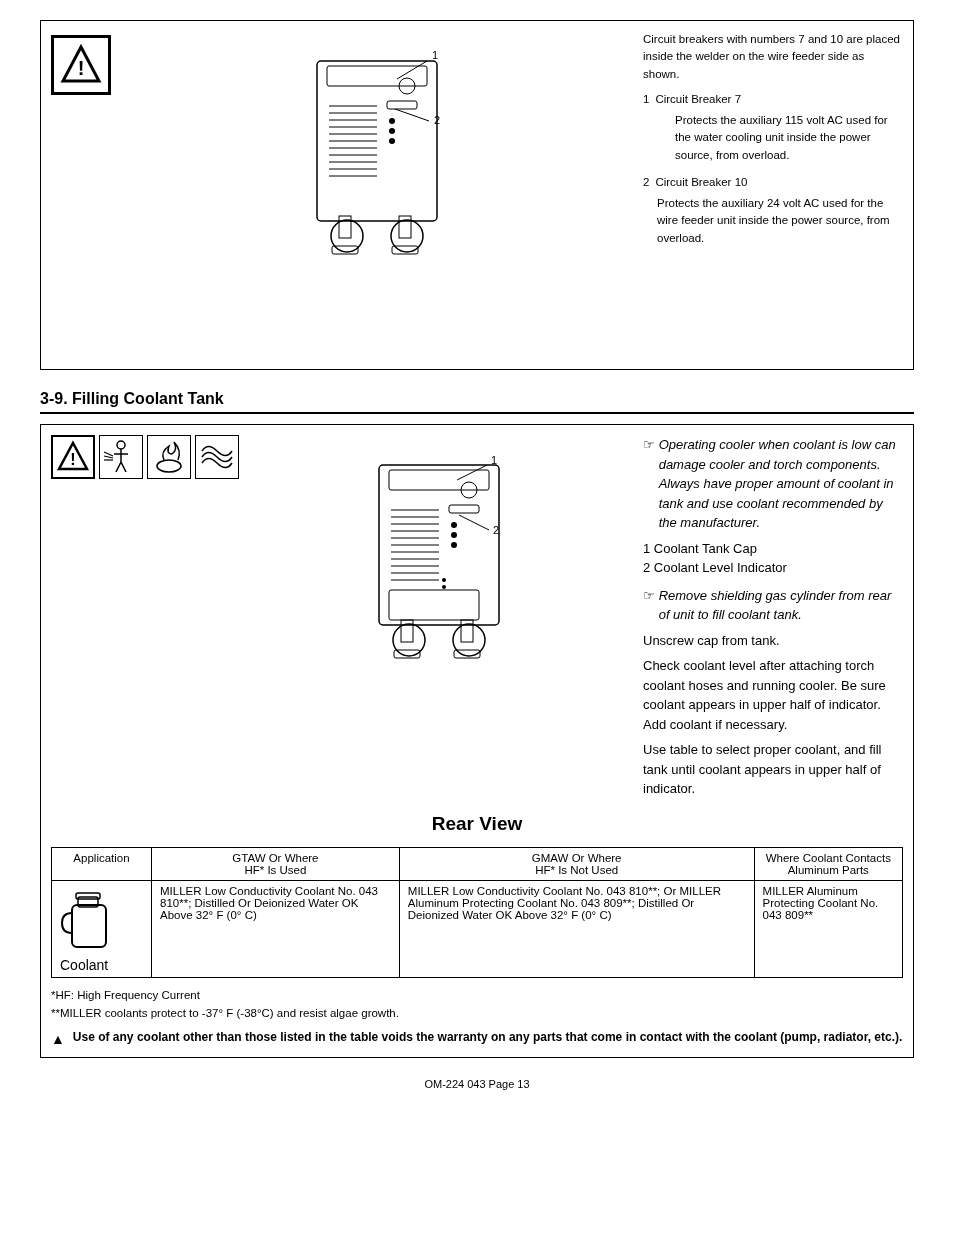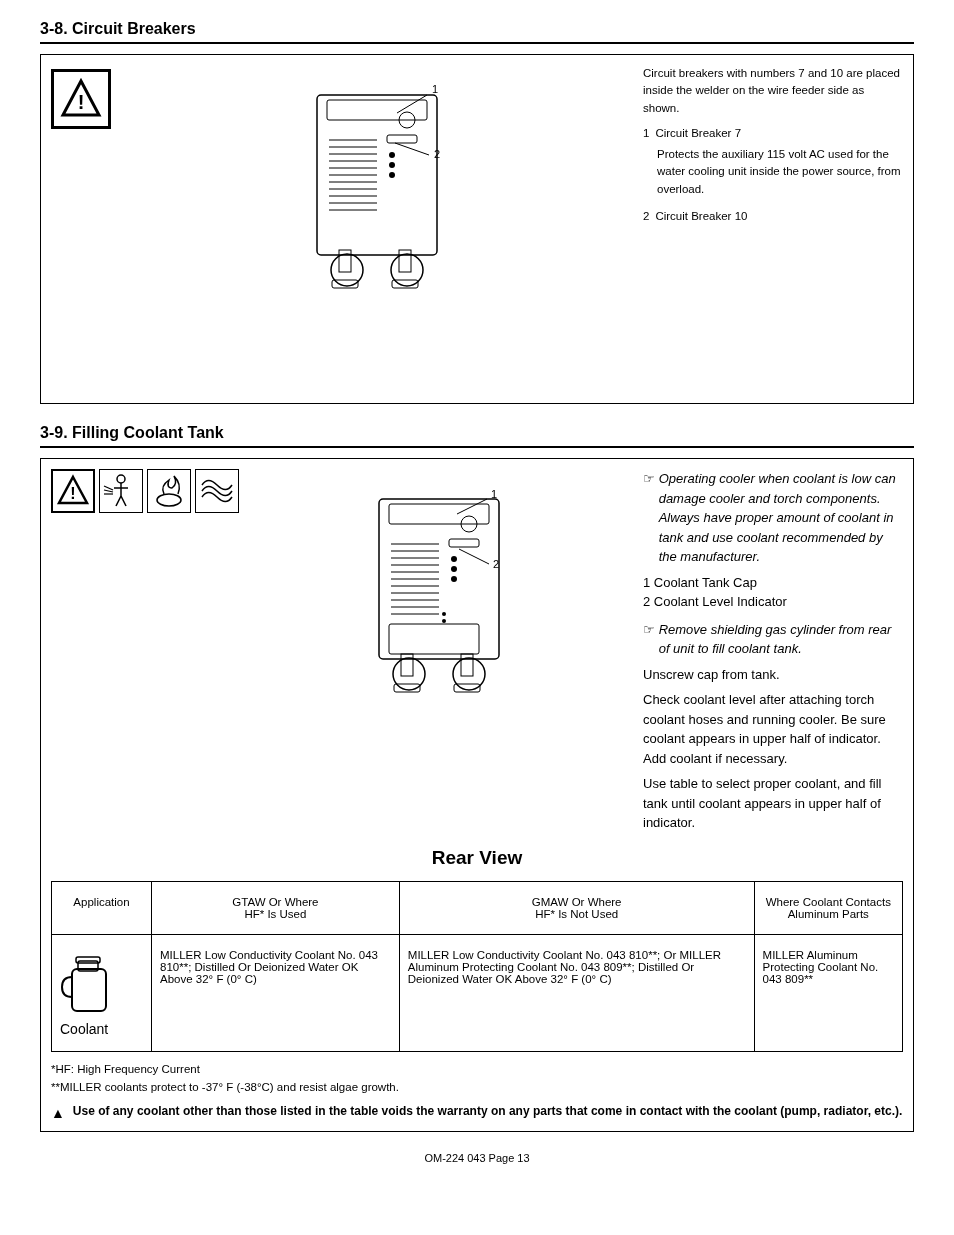--- a/index.html
+++ b/index.html
@@ -144,21 +144,21 @@
     }
     
     .coolant-table {
       width: 100%;
       border-collapse: collapse;
       font-size: 11.5px;
       margin-bottom: 8px;
     }
     .coolant-table th, .coolant-table td {
       border: 1px solid #000;
-      padding: 14px 8px;
+      padding: 4px 8px;
       vertical-align: top;
       text-align: left;
     }
     .coolant-table th {
       font-weight: normal;
       text-align: center;
       background: #fff;
     }
     .coolant-icon-cell {
       text-align: center;
@@ -197,21 +197,20 @@
     }
     .ref-note::before {
       content: "☞";
       font-style: normal;
     }
   </style>
 </head>
 <body>
 
 <div class="section section-38">
-  <h2>3-8.   Circuit Breakers</h2>
   <div class="box">
     <div class="box-left">
       <div class="warning-icon">
         <svg width="44" height="44" viewBox="0 0 44 44">
           <polygon points="22,4 40,38 4,38" fill="none" stroke="#000" stroke-width="3"></polygon>
           <text x="22" y="32" text-anchor="middle" font-size="20" font-weight="bold" fill="#000">!</text>
         </svg>
       </div>
       <div class="machine-diagram">
 
@@ -255,25 +254,26 @@
           <text x="157" y="93" font-size="11" fill="#000">2</text>
         </svg>
       </div>
     </div>
     <div class="box-right">
       <p>Circuit breakers with numbers 7 and 10 are placed inside the welder on the wire feeder side as shown.</p>
       <div class="item-label">
         <span>1</span>
         <span>Circuit Breaker 7</span>
       </div>
-      <p style="margin-bottom:10px;margin-left:14px;">Protects the auxiliary 115 volt AC used for the water cooling unit inside the power source, from overload.</p>
+      <p style="margin-bottom:10px;margin-left:32px;">Protects the auxiliary 115 volt AC used for the water cooling unit inside the power source, from overload.</p>
       <div class="item-label">
         <span>2</span>
         <span>Circuit Breaker 10</span>
       </div>
+      <p style="margin-left:14px;">Protects the auxiliary 24 volt AC used for the wire feeder unit inside the power source, from overload.</p>
     </div>
   </div>
 </div>
 
 <div class="section section-39">
   <h2>3-9.   Filling Coolant Tank</h2>
   <div class="section-39-box">
     <div class="section-39-top">
       <div class="section-39-left">
 

